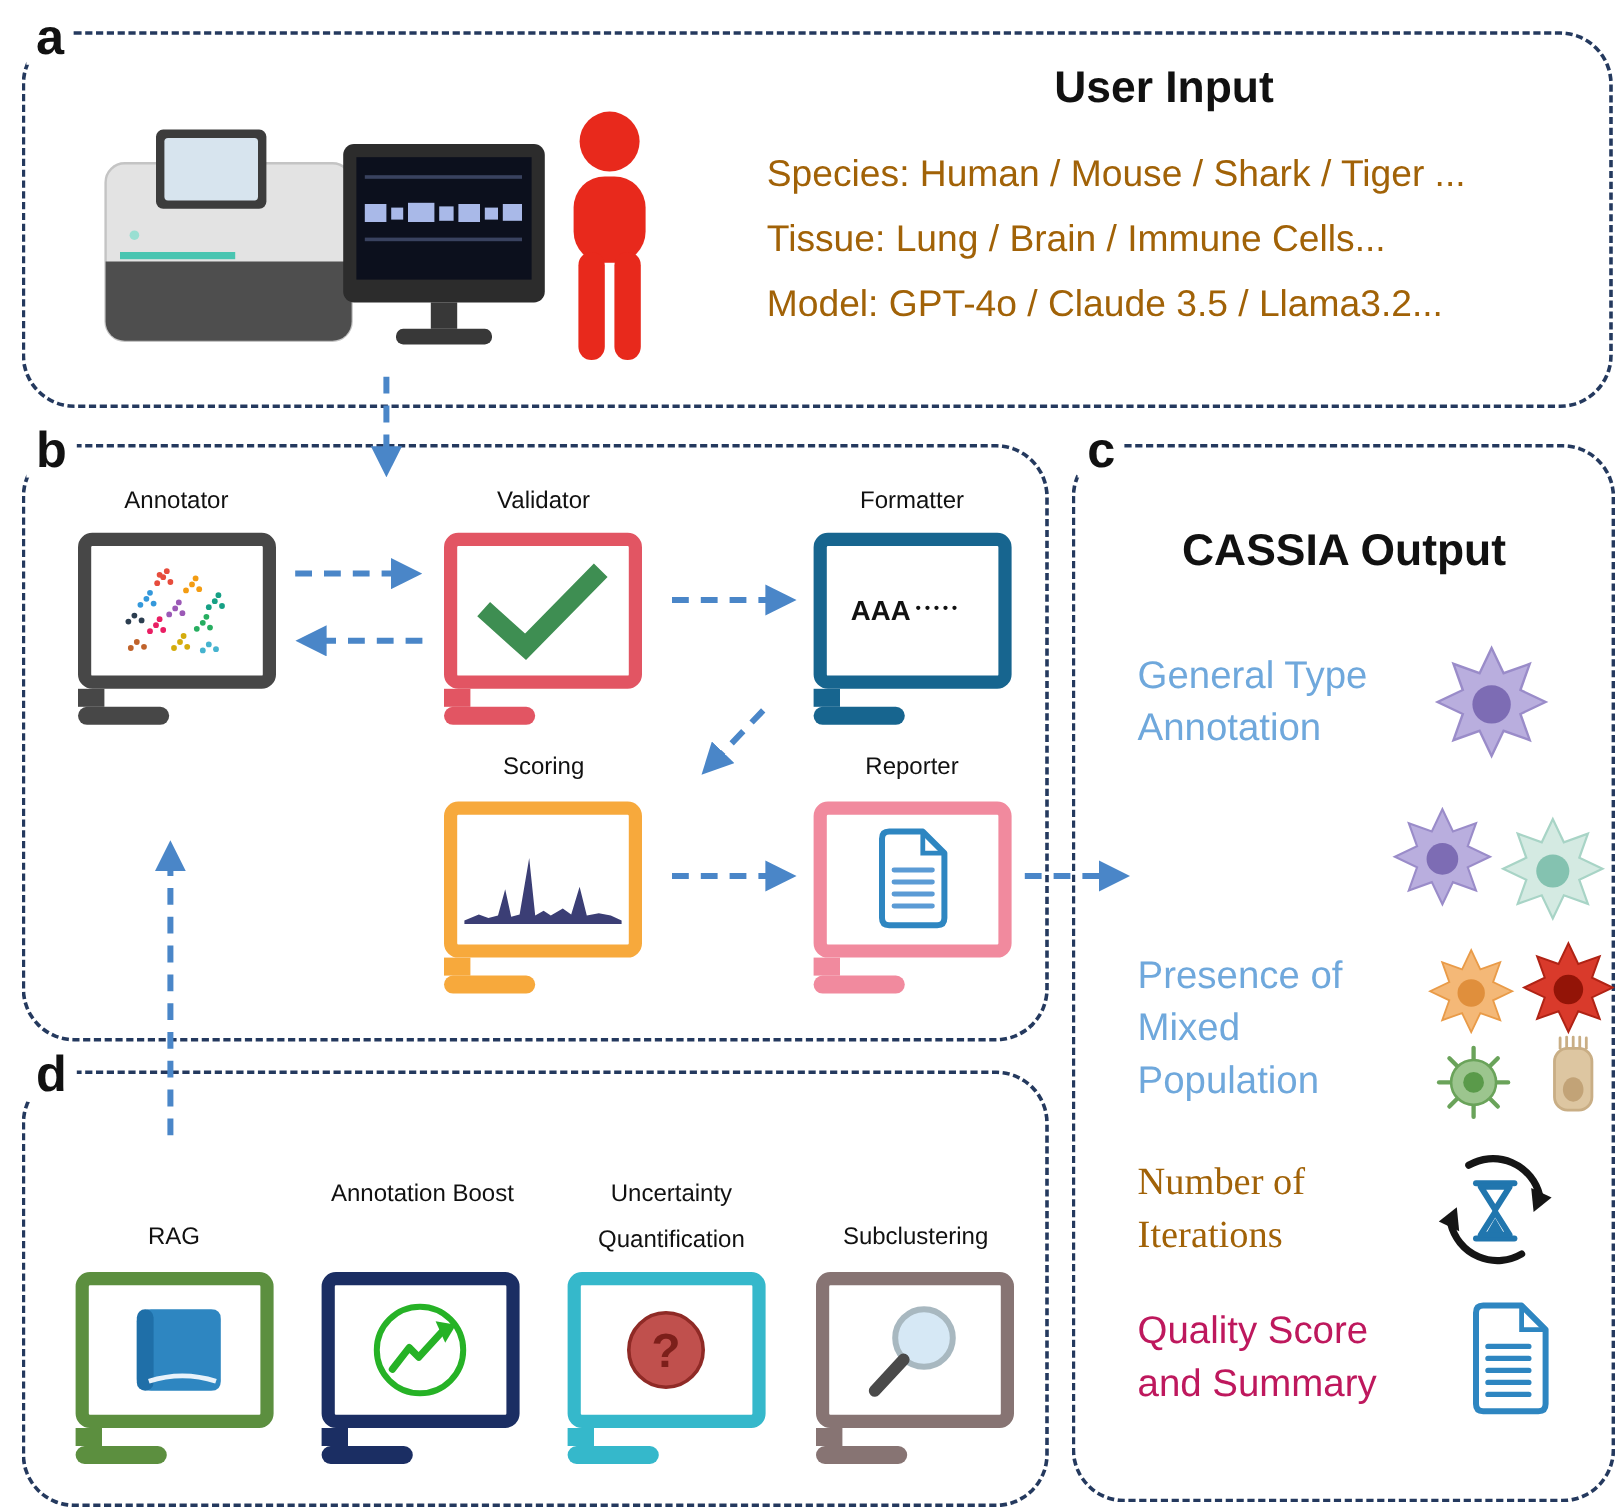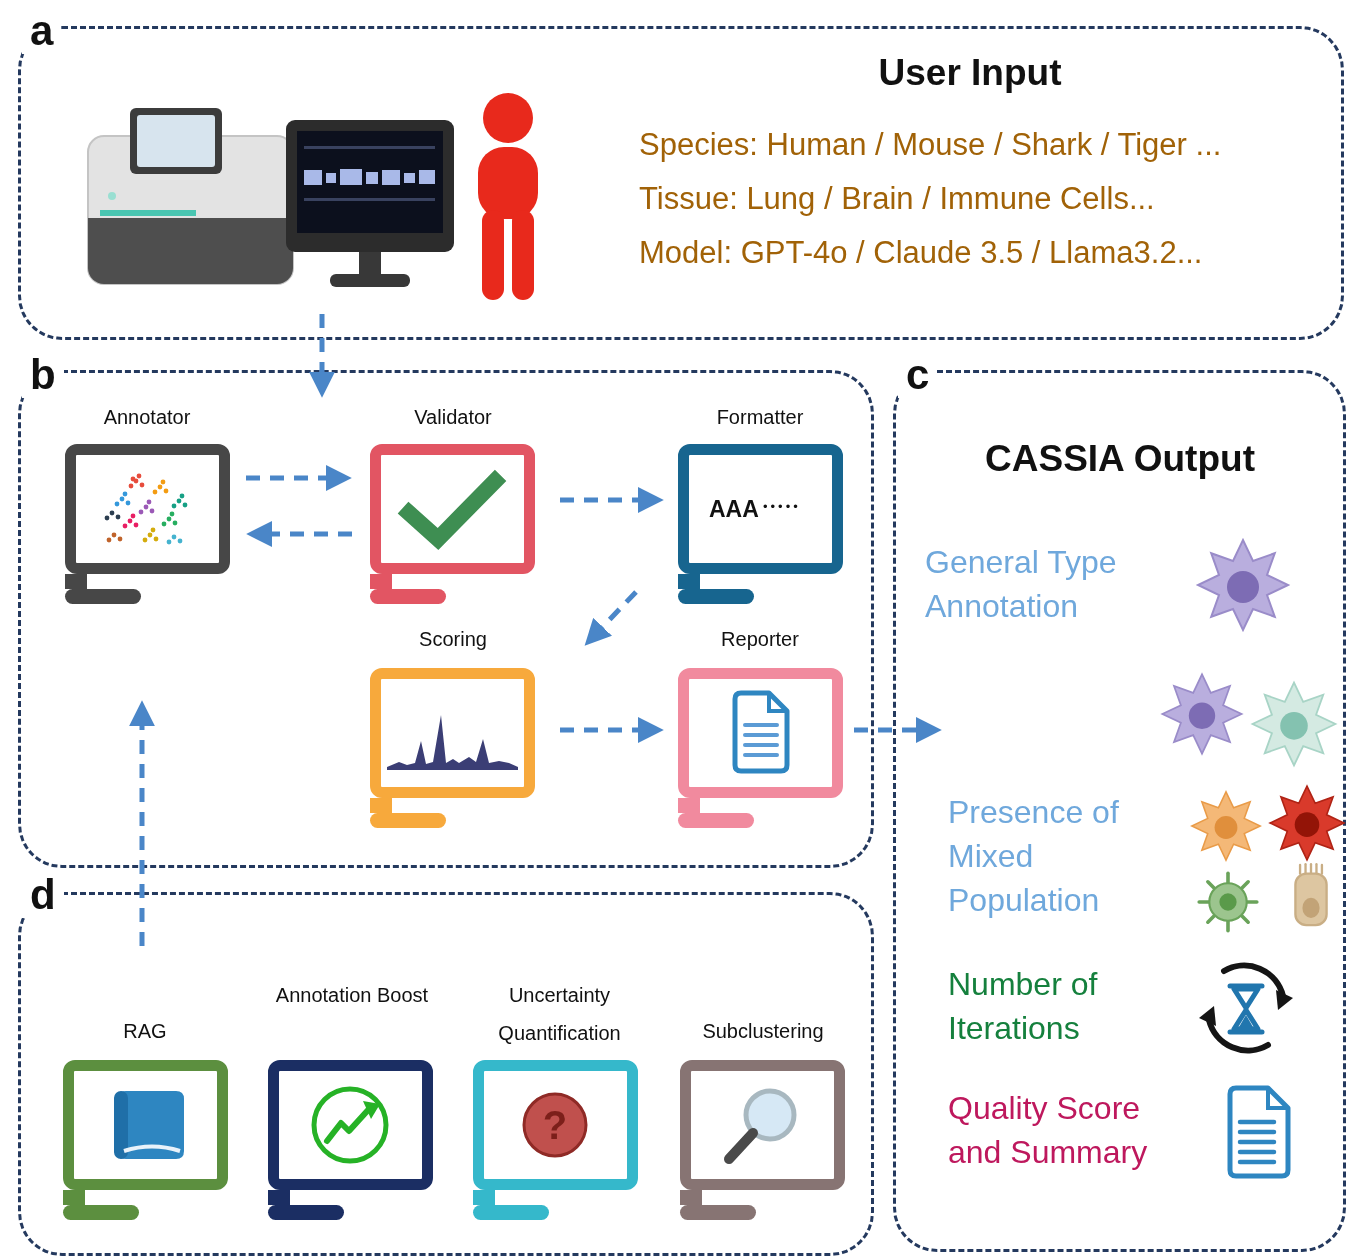--- a/index.html
+++ b/index.html
@@ -200,23 +200,23 @@
           <line x1="56" y1="76" x2="88" y2="76"></line>
         </g>
       </svg>
     </div>
     <div class="m-neck" style="background-color: rgb(241, 138, 158);"></div>
     <div class="m-base" style="background-color: rgb(241, 138, 158);"></div>
   </div>
 
   <div class="c-title" style="left:930px;top:438px;width:380px">CASSIA Output</div>
 
-  <div class="c-item" style="left: 925px; top: 540px; width: 250px; color: rgb(111, 168, 220);">General Type Annotation</div>
+  <div class="c-item" style="left: 948px; top: 540px; width: 250px; color: rgb(111, 168, 220);">General Type Annotation</div>
   <div class="c-item" style="left: 948px; top: 790px; width: 230px; color: rgb(111, 168, 220);">Presence of Mixed Population</div>
-  <div class="c-item" style="left: 948px; top: 962px; width: 220px; color: #15803d;">Number of Iterations</div>
+  <div class="c-item" style="left: 948px; top: 962px; width: 220px; color: #a16207; font-family: Liberation Serif, serif;">Number of Iterations</div>
   <div class="c-item" style="left: 948px; top: 1086px; width: 240px; color: #be185d;">Quality Score and Summary</div>
 
   <svg class="abs" style="left:1193px;top:535px" width="100" height="100" viewBox="0 0 100 100">
     <polygon points="95,50 74,60 81.8,81.8 60,74 50,95 40,74 18.2,81.8 26,60 5,50 26,40 18.2,18.2 40,26 50,5 60,26 81.8,18.2 74,40" fill="#b9aede" stroke="#9a8cc9" stroke-width="2"></polygon>
     <circle cx="50" cy="52" r="16" fill="#7d6cb4"></circle>
   </svg>
 
   <svg class="abs" style="left:1158px;top:670px" width="88" height="88" viewBox="0 0 100 100">
     <polygon points="95,50 74,60 81.8,81.8 60,74 50,95 40,74 18.2,81.8 26,60 5,50 26,40 18.2,18.2 40,26 50,5 60,26 81.8,18.2 74,40" fill="#b9aede" stroke="#9a8cc9" stroke-width="2"></polygon>
     <circle cx="50" cy="52" r="15" fill="#7d6cb4"></circle>

